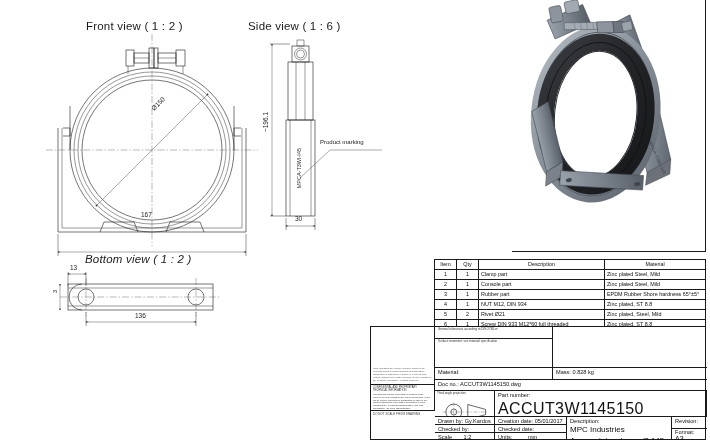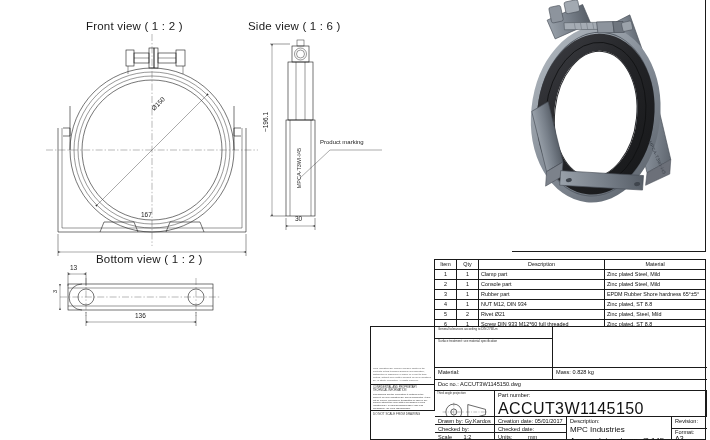--- a/index.html
+++ b/index.html
@@ -241,21 +241,21 @@
       <line class="dm" x1="86" y1="322" x2="196" y2="322" marker-start="url(#arS)" marker-end="url(#ar)"></line>
       <line class="th" x1="86" y1="312" x2="86" y2="326"></line>
       <line class="th" x1="196" y1="312" x2="196" y2="326"></line>
 
       <line class="dm" x1="60" y1="284" x2="60" y2="310" marker-start="url(#arS)" marker-end="url(#ar)"></line>
     </g>
   </svg>
 
   <div class="view-title" style="left:86px; top:20px;">Front view ( 1 : 2 )</div>
   <div class="view-title" style="left:248px; top:20px;">Side view ( 1 : 6 )</div>
-  <div class="view-title" style="left:96px; top:253px;">Bottom view ( 1 : 2 )</div>
+  <div class="view-title" style="left:85px; top:253px;font-style:italic;">Bottom view ( 1 : 2 )</div>
 
   <div class="dim" style="left:150px; top:100px; transform:rotate(-45deg);">Ø150</div>
   <div class="dim" style="left:141px; top:211px;">167</div>
   <div class="dim vtext" style="left:262px; top:112px;">~196.1</div>
   <div class="dim" style="left:295px; top:215px;">30</div>
   <div class="dim" style="left:70px;  top:264px;">13</div>
   <div class="dim" style="left:135px; top:312px;">136</div>
   <div class="dim dim-sm vtext" style="left:52px; top:290px;">3</div>
 
   <div class="dim" style="left:320px; top:139px; font-size:6px;">Product marking</div>

